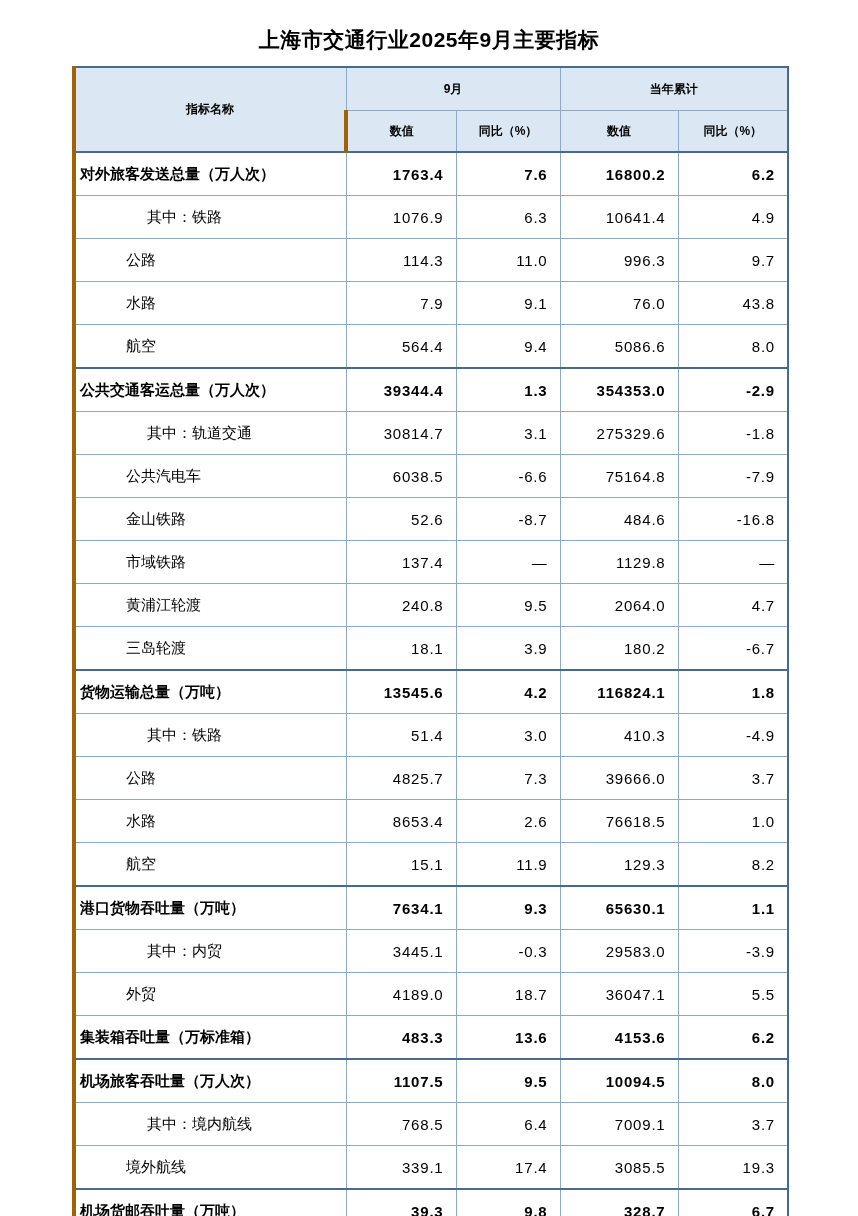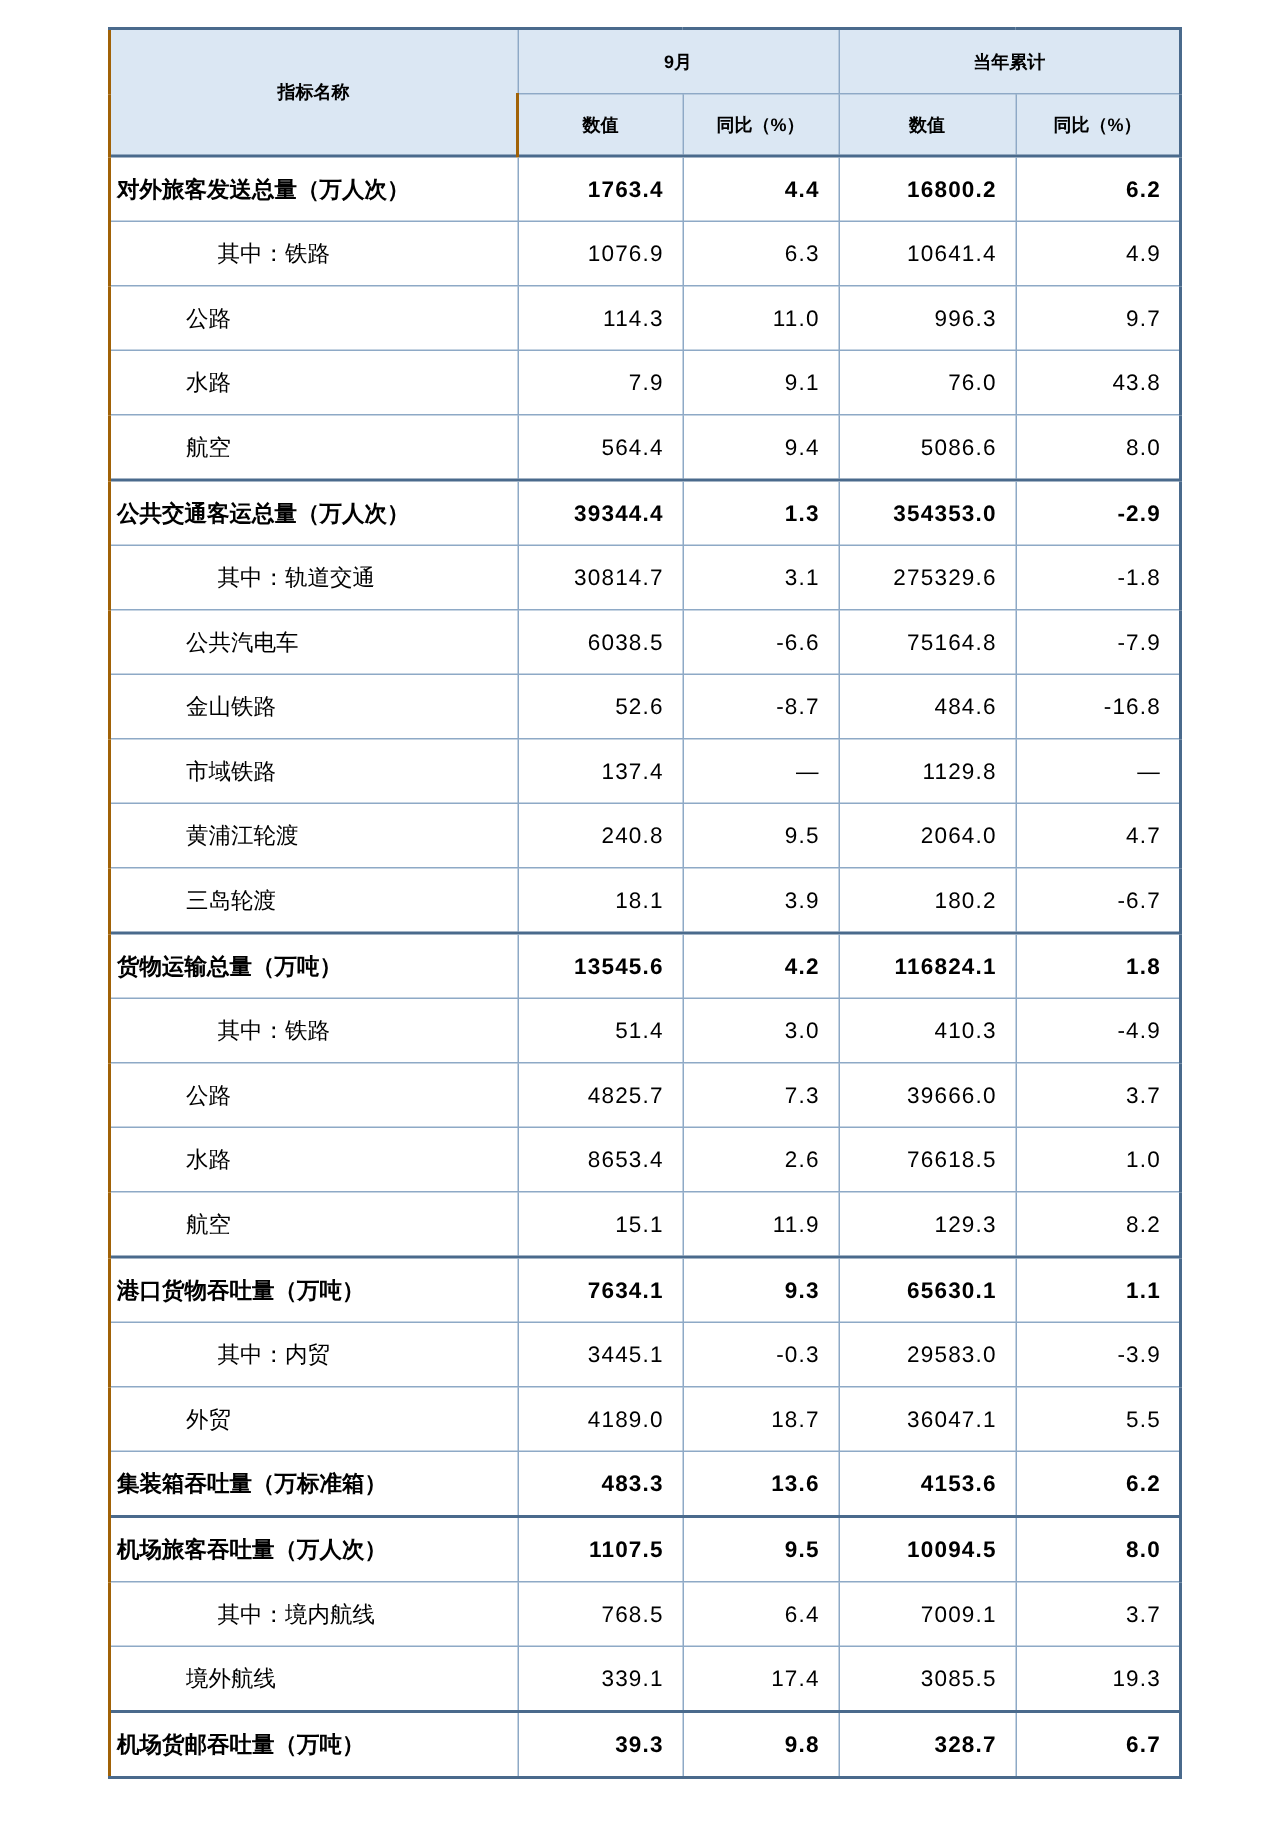--- a/index.html
+++ b/index.html
@@ -91,31 +91,32 @@
   .metrics tbody tr:last-child td {
     border-bottom: 2px solid #4a6a8c;
   }
   .metrics thead th {
     border-color: #8ea9c6;
   }
   .metrics thead tr:first-child th {
     border-top: 2px solid #4a6a8c;
   }
   .metrics th:first-child, .metrics td:first-child {
-    border-left: 2px solid #a16207;
+    border-left: 4px solid #a16207;
   }
   .metrics th:last-child, .metrics td:last-child {
     border-right: 2px solid #4a6a8c;
   }
 </style>
 </head>
 <body>
 
 <div class="page">
 
+  <div class="doc-title">上海市交通行业2025年9月主要指标</div>
 
   <table class="metrics">
     <colgroup>
       <col class="c-name">
       <col class="c-v1">
       <col class="c-v2">
       <col class="c-v3">
       <col class="c-v4">
     </colgroup>
     <thead>
@@ -128,21 +129,21 @@
         <th class="sub">数值</th>
         <th class="sub">同比（%）</th>
         <th class="sub">数值</th>
         <th class="sub">同比（%）</th>
       </tr>
     </thead>
     <tbody id="tbody">
         <tr class="major group-top">
           <td class="label">对外旅客发送总量（万人次）</td>
           <td class="num">1763.4</td>
-          <td class="num">4.4</td>
+          <td class="num">7.6</td>
           <td class="num">16800.2</td>
           <td class="num">6.2</td>
         </tr>
         <tr class="sub">
           <td class="label">其中：铁路</td>
           <td class="num">1076.9</td>
           <td class="num">6.3</td>
           <td class="num">10641.4</td>
           <td class="num">4.9</td>
         </tr>

